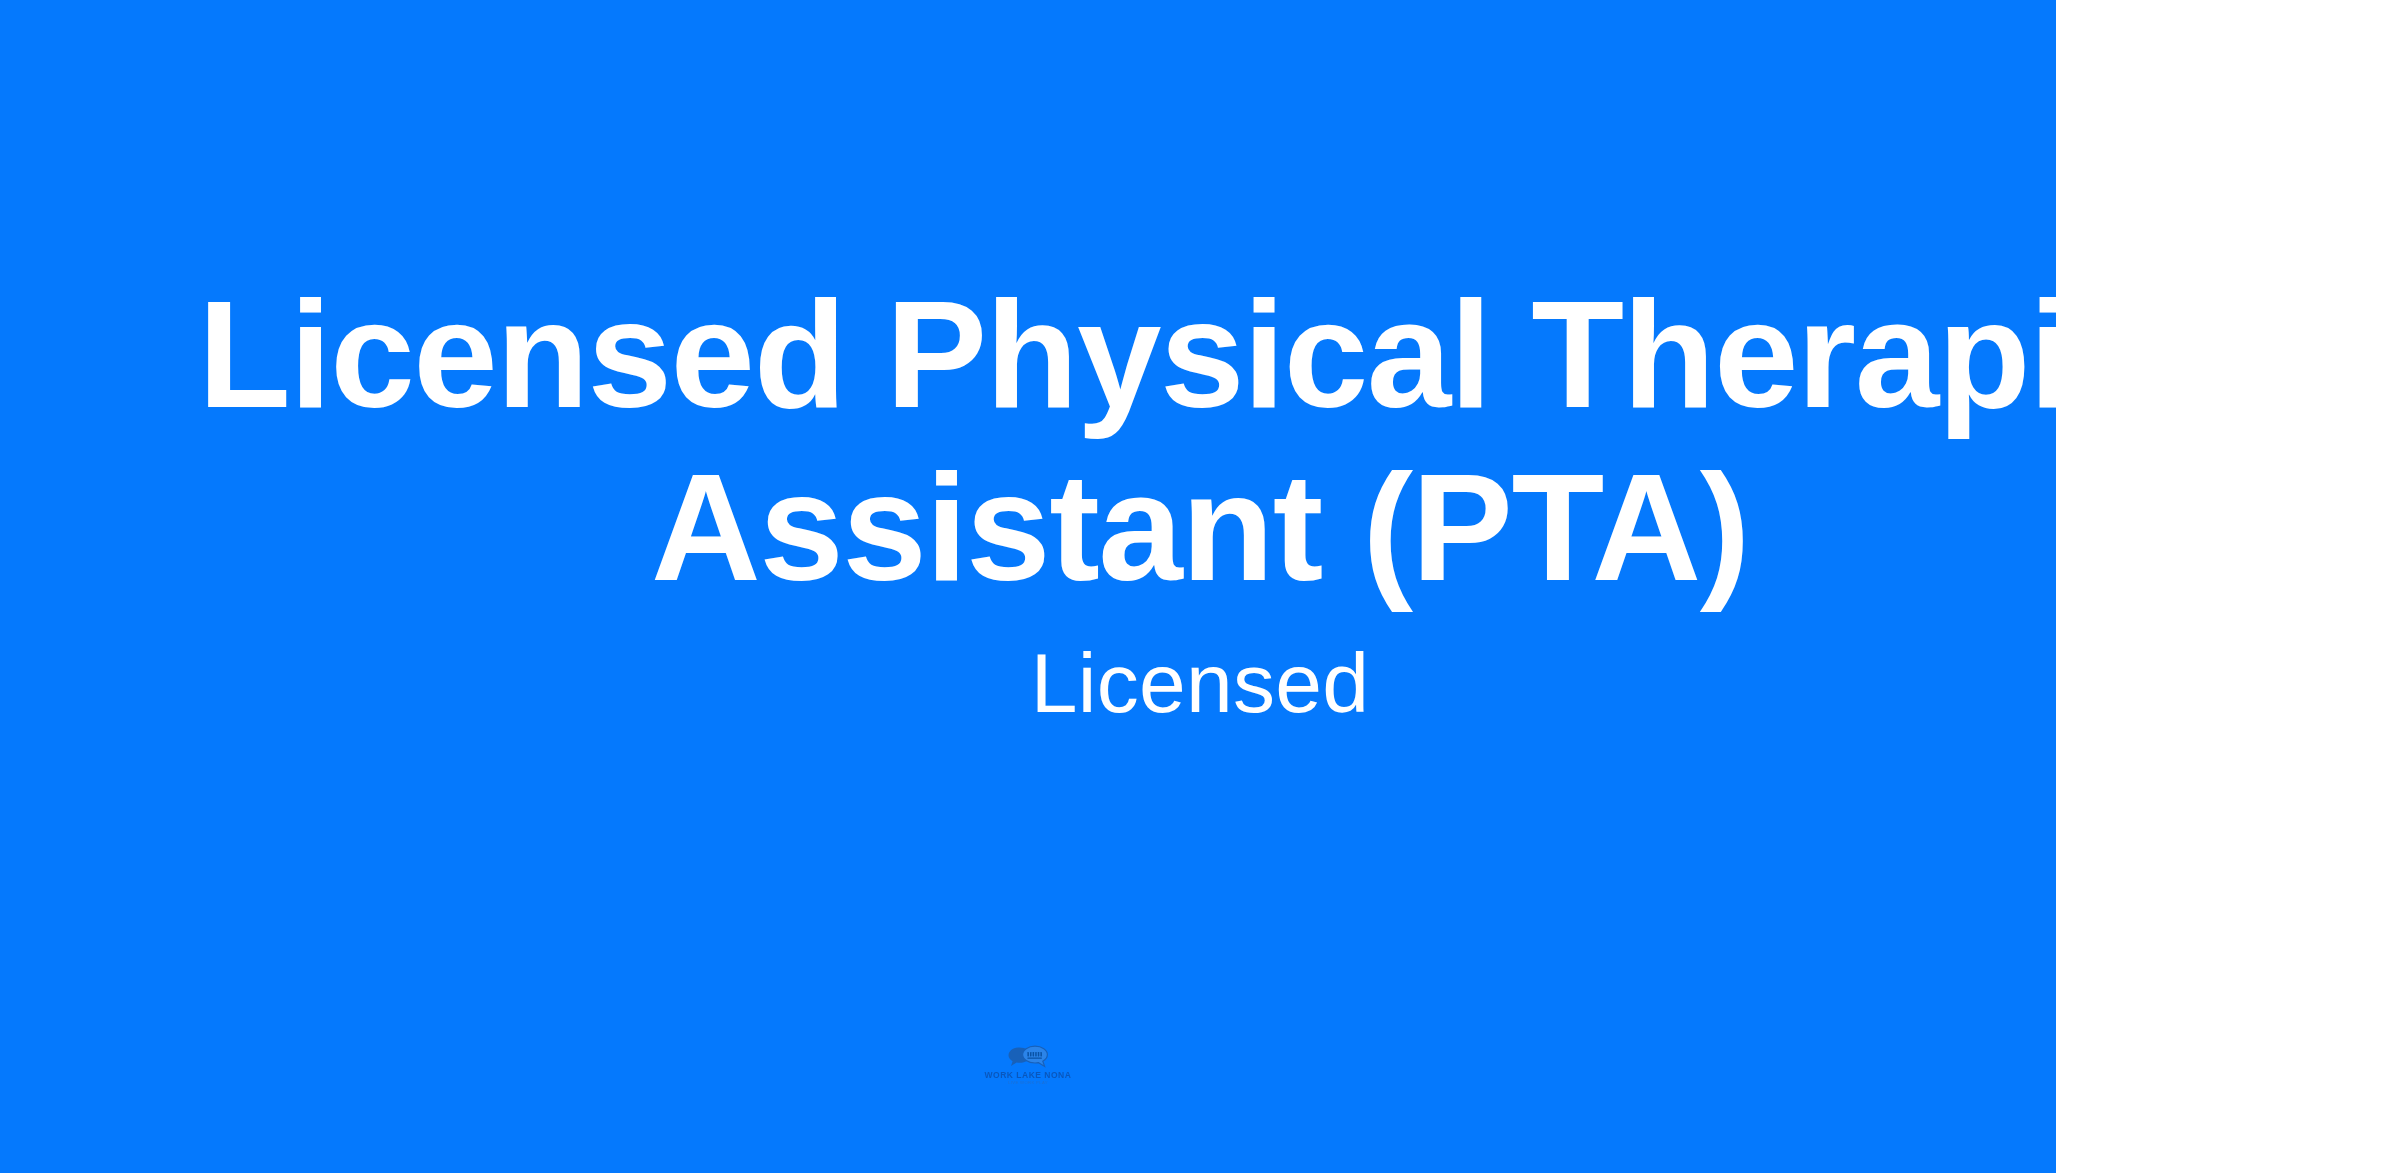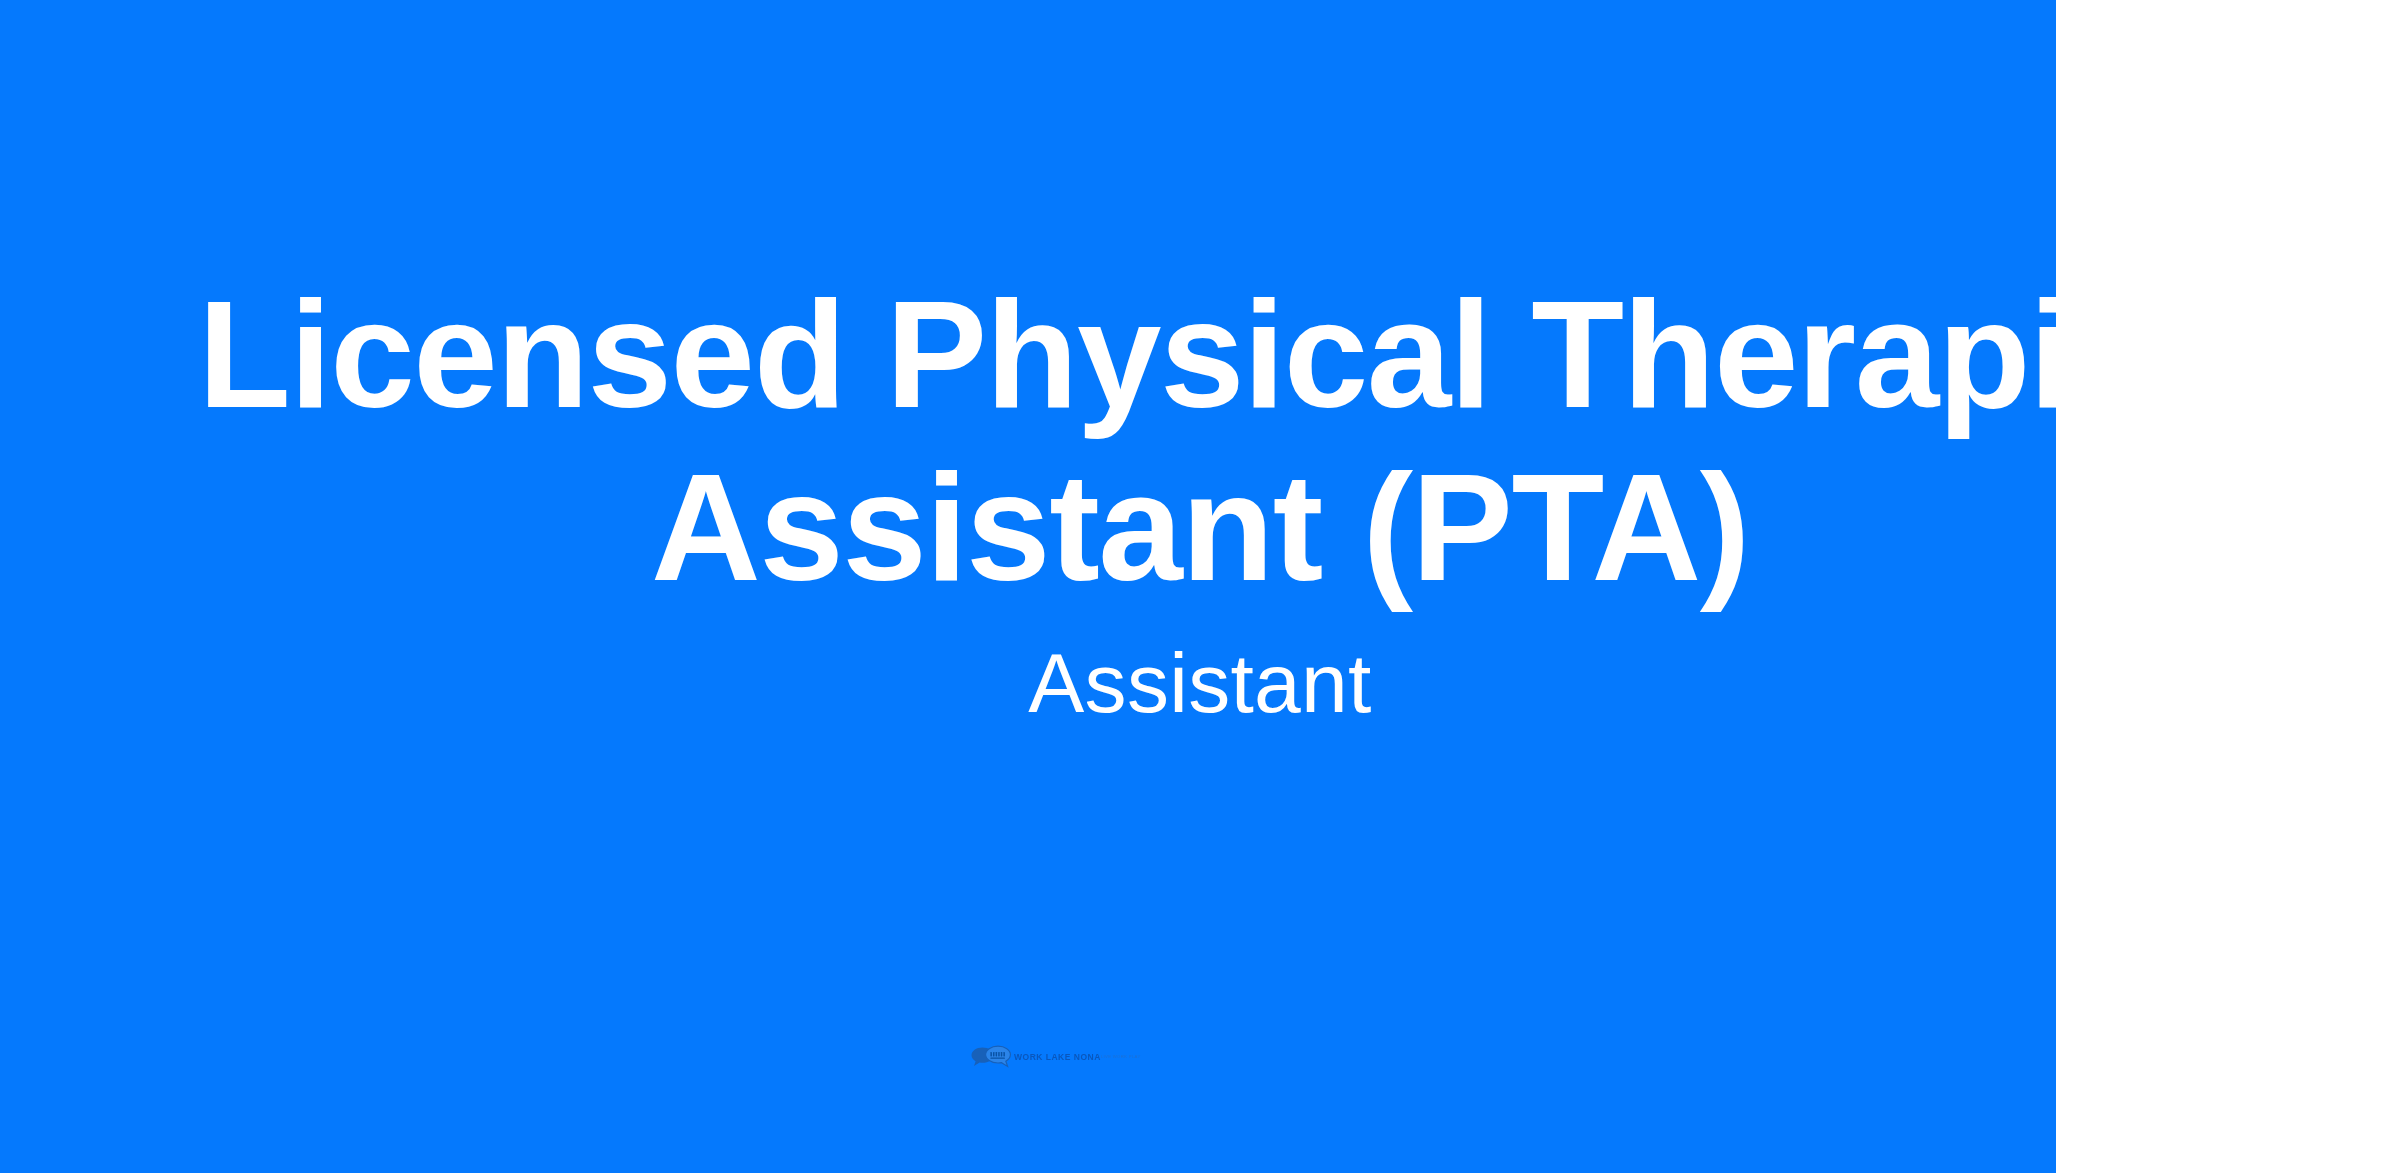--- a/index.html
+++ b/index.html
@@ -61,21 +61,21 @@
   }
 
   
   .footer-logo {
     position: absolute;
     top: 1044px;
     left: 50%;
     transform: translateX(-50%);
     width: 120px;
     display: flex;
-    flex-direction: row;
+    flex-direction: column;
     align-items: center;
     opacity: 0.92;
   }
 
   .logo-mark {
     display: block;
     width: 46px;
     height: 26px;
   }
 
@@ -103,21 +103,21 @@
     white-space: nowrap;
   }
 </style>
 </head>
 <body>
 
 <div class="card">
 
   <div class="heading-block">
     <h1 class="job-title">Licensed Physical Therapist Assistant (PTA)</h1>
-    <div class="job-subtitle">Assistant</div>
+    <div class="job-subtitle">Licensed</div>
   </div>
 
   <div class="footer-logo">
     <span class="logo-mark">
       <svg viewBox="0 0 46 26" width="46" height="26" xmlns="http://www.w3.org/2000/svg" aria-hidden="true">
 
         <path d="M14.5 3.5 C8.2 3.5 3.5 7.0 3.5 11.2 C3.5 13.6 5.1 15.8 7.6 17.2 L6.0 22.0 L11.6 18.6 C12.5 18.75 13.5 18.85 14.5 18.85 C20.8 18.85 25.5 15.4 25.5 11.2 C25.5 7.0 20.8 3.5 14.5 3.5 Z" fill="#1a5fb4"></path>
 
         <path d="M30.0 2.2 C23.0 2.2 17.6 6.0 17.6 10.6 C17.6 15.2 23.0 19.0 30.0 19.0 C31.2 19.0 32.4 18.9 33.5 18.7 L39.6 22.4 L37.8 17.2 C40.6 15.7 42.4 13.3 42.4 10.6 C42.4 6.0 37.0 2.2 30.0 2.2 Z" fill="#2f86e8" stroke="#1a5fb4" stroke-width="1.2"></path>
 

